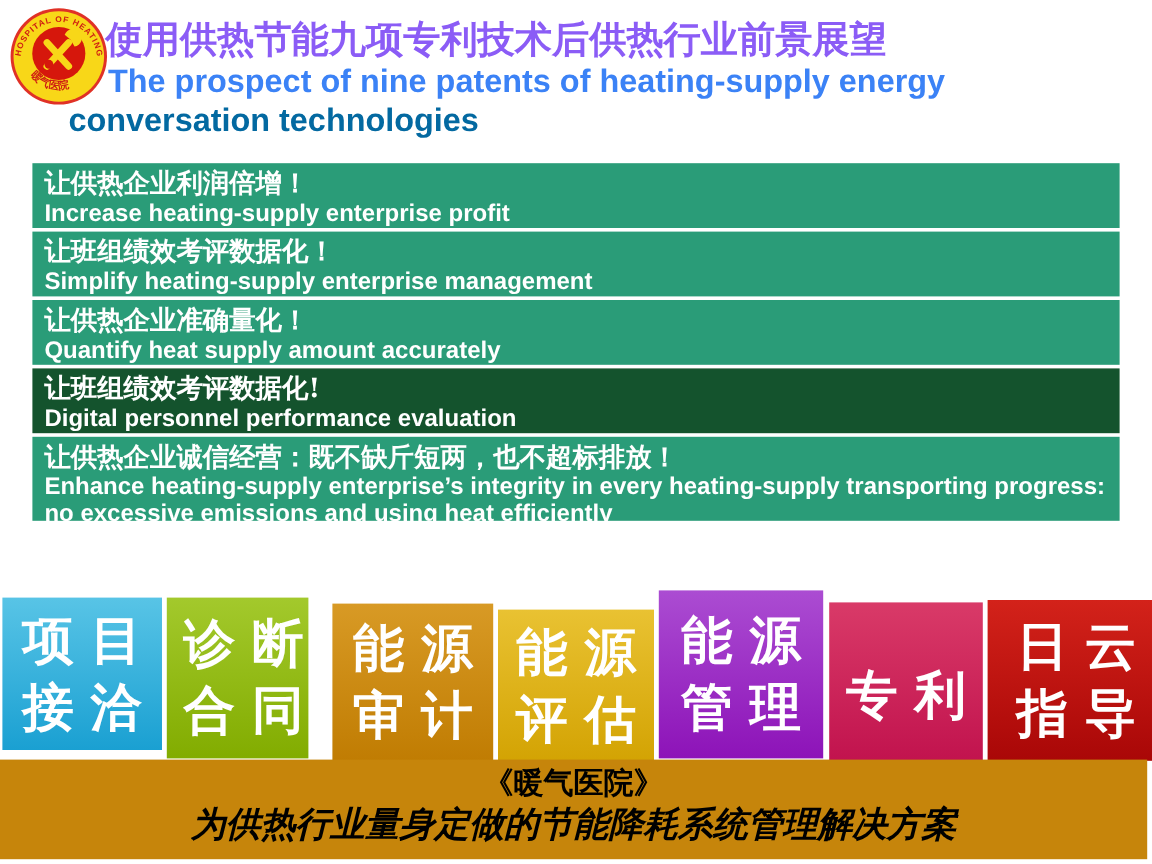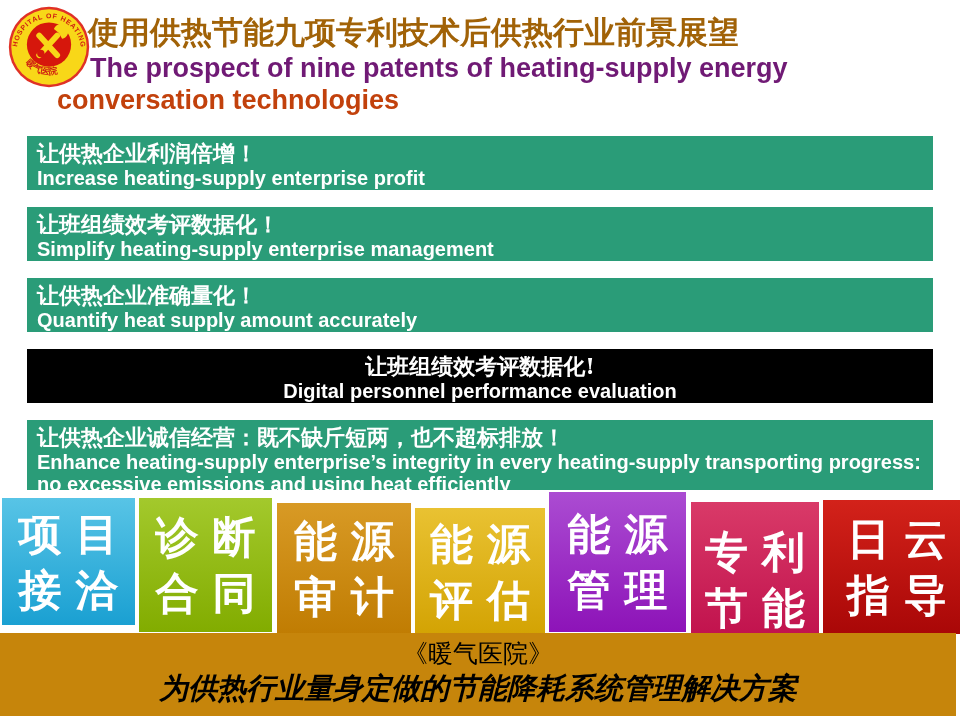--- a/index.html
+++ b/index.html
@@ -7,35 +7,35 @@
     width:960px;height:720px;position:relative;overflow:hidden;
     background:#ffffff;
     font-family:"Liberation Sans", sans-serif;
   }
   
   .header{position:absolute;left:0;top:0;width:960px;height:125px;}
   .logo{position:absolute;left:8px;top:6px;width:82px;height:82px;}
   .title-zh{
     position:absolute;left:88px;top:12px;width:860px;
     font-family:"DejaVu Serif", serif;
-    font-size:31px;font-weight:600;color:#a16207;white-space:nowrap;
+    font-size:31px;font-weight:600;color:#8b5cf6;white-space:nowrap;
   }
   .title-en1{
     position:absolute;left:90px;top:53px;
-    font-size:27px;font-weight:700;color:#701a75;white-space:nowrap;
+    font-size:27px;font-weight:700;color:#3b82f6;white-space:nowrap;
   }
   .title-en2{
     position:absolute;left:57px;top:85px;
-    font-size:27px;font-weight:700;color:#c2410c;white-space:nowrap;
+    font-size:27px;font-weight:700;color:#0369a1;white-space:nowrap;
   }
   
   .banners{position:absolute;left:27px;top:136px;width:906px;}
   .banner-row{
     width:100%;box-sizing:border-box;
-    padding:3px 10px 4px 10px;margin-bottom:17px;
+    padding:3px 10px 4px 10px;margin-bottom:3px;
     color:#fff;
   }
   .banner-zh{
     font-family:"DejaVu Serif", serif;
     font-size:22px;font-weight:700;line-height:28px;white-space:nowrap;
   }
   .banner-en{
     font-size:20px;font-weight:700;line-height:23px;
   }
   .banner-row.r1,.banner-row.r2,.banner-row.r3,.banner-row.r4,.banner-row.r5{height:54px;}
@@ -48,21 +48,21 @@
   }
   .pblock .bl{
     font-size:43px;line-height:56px;
     letter-spacing:14px;text-indent:14px;white-space:nowrap;
   }
   
   .footer{
     position:absolute;left:0;top:633px;width:956px;height:83px;
     text-align:center;color:#000;
   }
-  .footer-l1{font-size:25px;font-weight:400;padding-top:4px;line-height:32px;}
+  .footer-l1{font-size:25px;font-weight:700;padding-top:4px;line-height:32px;}
   .footer-l2{font-size:29px;font-weight:700;line-height:38px;font-style:italic;}
 </style>
 </head>
 <body>
 
 <div class="header">
   <div class="logo">
     <svg viewBox="0 0 100 100" width="82" height="82">
       <circle cx="50" cy="50" r="49" fill="#e03126"></circle>
       <circle cx="50" cy="50" r="46" fill="#f8d718"></circle>
@@ -96,53 +96,52 @@
     <div class="banner-en">Increase heating-supply enterprise profit</div>
   </div>
   <div class="banner-row r2" style="background: rgb(42, 156, 120);">
     <div class="banner-zh">让班组绩效考评数据化！</div>
     <div class="banner-en">Simplify heating-supply enterprise management</div>
   </div>
   <div class="banner-row r3" style="background: rgb(42, 156, 120);">
     <div class="banner-zh">让供热企业准确量化！</div>
     <div class="banner-en">Quantify heat supply amount accurately</div>
   </div>
-  <div class="banner-row r4" style="background: #000000; text-align: center;">
+  <div class="banner-row r4" style="background: #14532d;">
     <div class="banner-zh">让班组绩效考评数据化!</div>
     <div class="banner-en">Digital personnel performance evaluation</div>
   </div>
   <div class="banner-row r6" style="background: rgb(42, 156, 120);">
     <div class="banner-zh">让供热企业诚信经营：既不缺斤短两，也不超标排放！</div>
     <div class="banner-en" style="line-height:22px">Enhance heating-supply enterprise’s integrity in every heating-supply transporting progress: no excessive emissions and using heat efficiently</div>
   </div>
 </div>
 
 <div class="pblock" style="left: 2px; top: 498px; width: 133px; height: 127px; background: linear-gradient(rgb(88, 196, 230), rgb(26, 160, 210));">
   <div class="bl">项目</div>
   <div class="bl">接洽</div>
 </div>
-<div class="pblock" style="left: 139px; top: 498px; width: 133px; height: 134px; background: linear-gradient(rgb(163, 201, 44), rgb(130, 172, 0));">
+<div class="pblock" style="left: 139px; top: 498px; width: 118px; height: 134px; background: linear-gradient(rgb(163, 201, 44), rgb(130, 172, 0));">
   <div class="bl">诊断</div>
   <div class="bl">合同</div>
 </div>
 <div class="pblock" style="left: 277px; top: 503px; width: 134px; height: 132px; background: linear-gradient(rgb(216, 154, 37), rgb(192, 124, 2));">
   <div class="bl">能源</div>
   <div class="bl">审计</div>
 </div>
 <div class="pblock" style="left: 415px; top: 508px; width: 130px; height: 127px; background: linear-gradient(rgb(233, 194, 50), rgb(211, 163, 3));">
   <div class="bl">能源</div>
   <div class="bl">评估</div>
 </div>
 <div class="pblock" style="left: 549px; top: 492px; width: 137px; height: 140px; background: linear-gradient(rgb(171, 76, 210), rgb(141, 19, 184));">
   <div class="bl">能源</div>
   <div class="bl">管理</div>
 </div>
 <div class="pblock" style="left: 691px; top: 502px; width: 128px; height: 156px; background: linear-gradient(rgb(217, 58, 104), rgb(189, 12, 73));">
   <div class="bl">专利</div>
-  <div class="bl">节能</div>
 </div>
 <div class="pblock" style="left: 823px; top: 500px; width: 148px; height: 134px; background: linear-gradient(rgb(211, 34, 26), rgb(169, 7, 7));">
   <div class="bl">日云</div>
   <div class="bl">指导</div>
 </div>
 
 <div class="footer" style="background: rgb(198, 133, 11);">
   <div class="footer-l1">《暖气医院》</div>
   <div class="footer-l2">为供热行业量身定做的节能降耗系统管理解决方案</div>
 </div>

